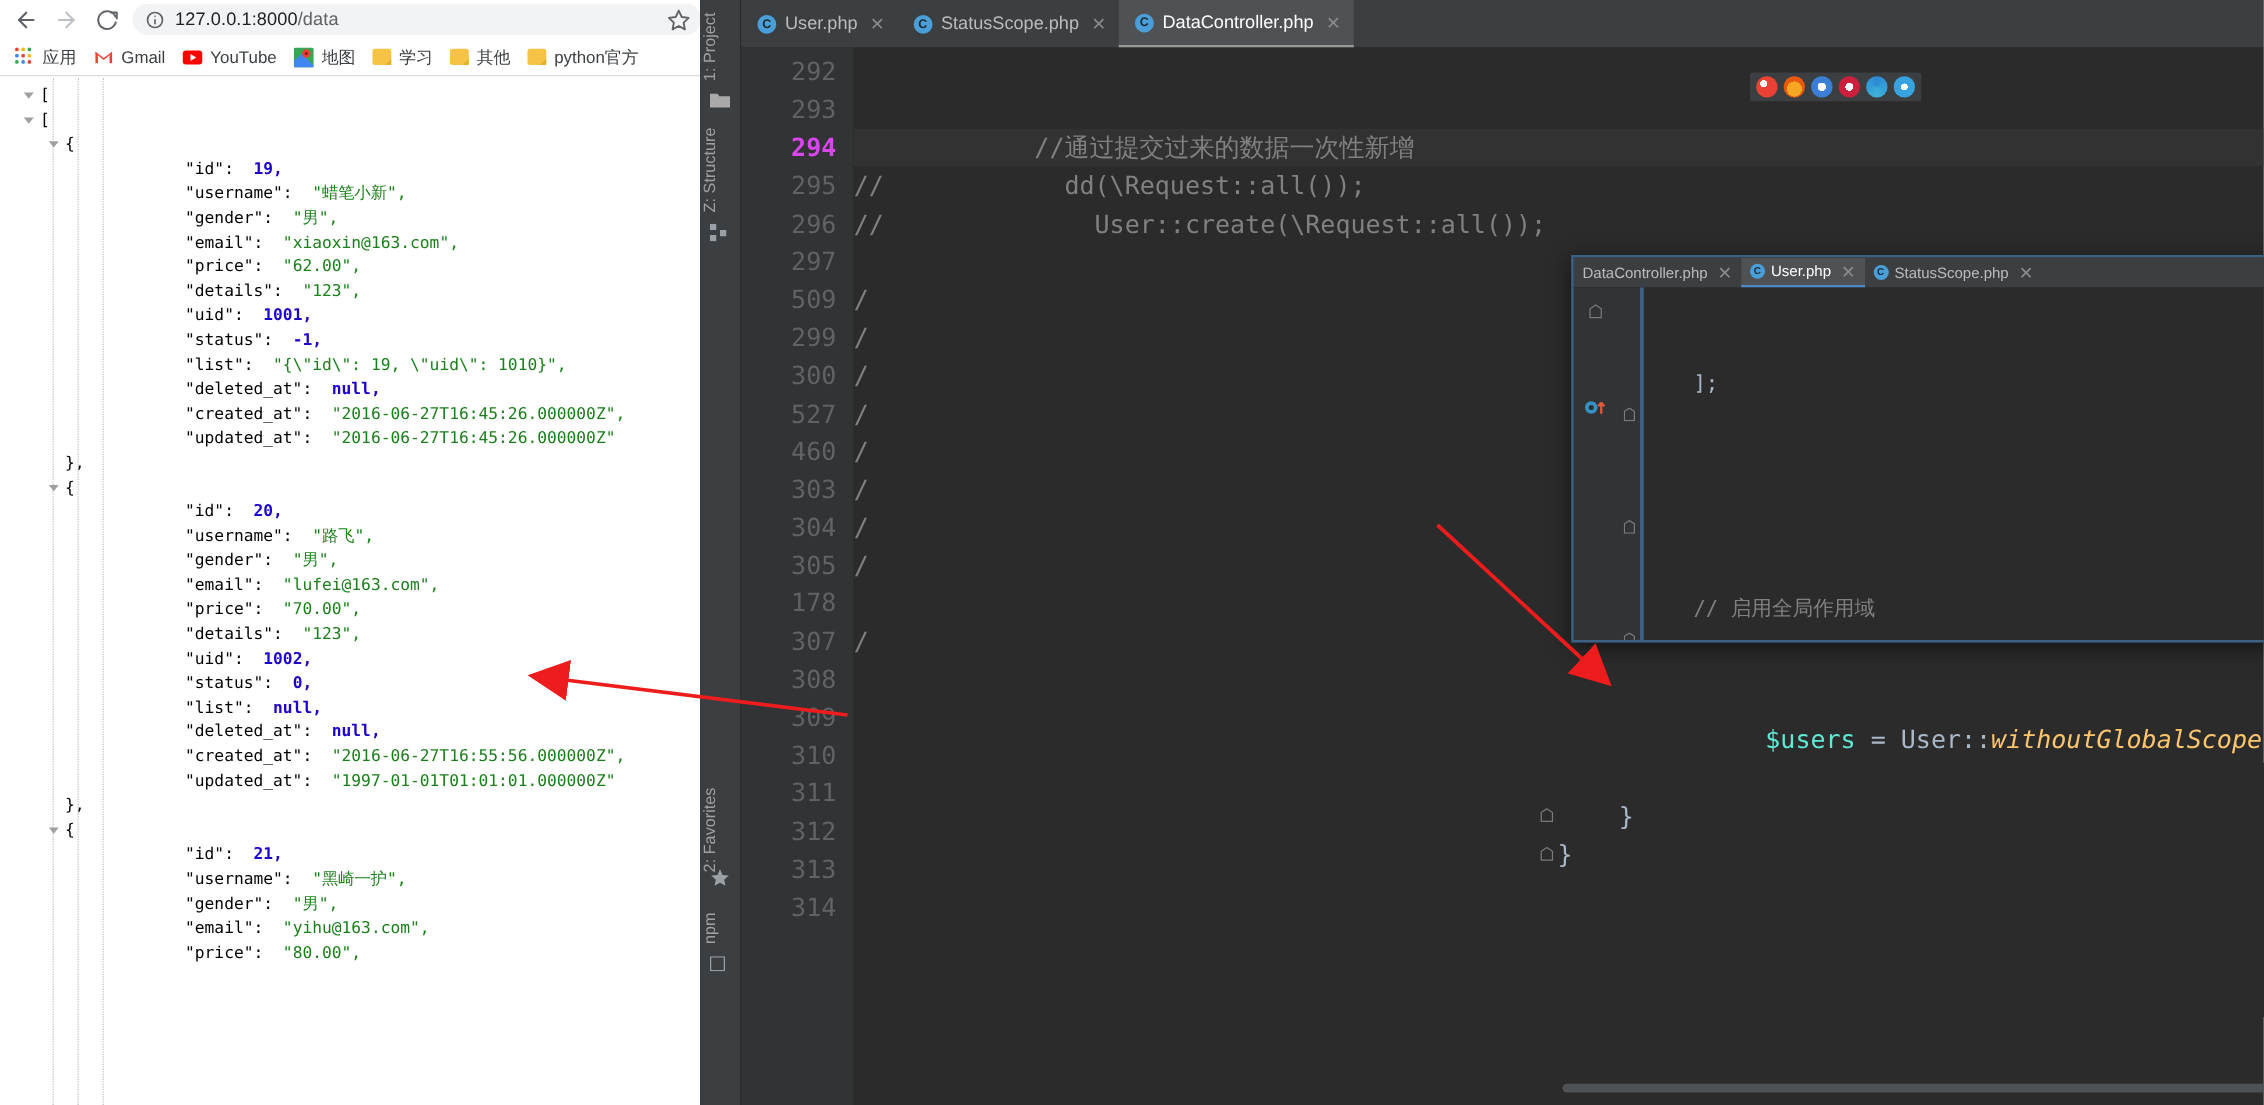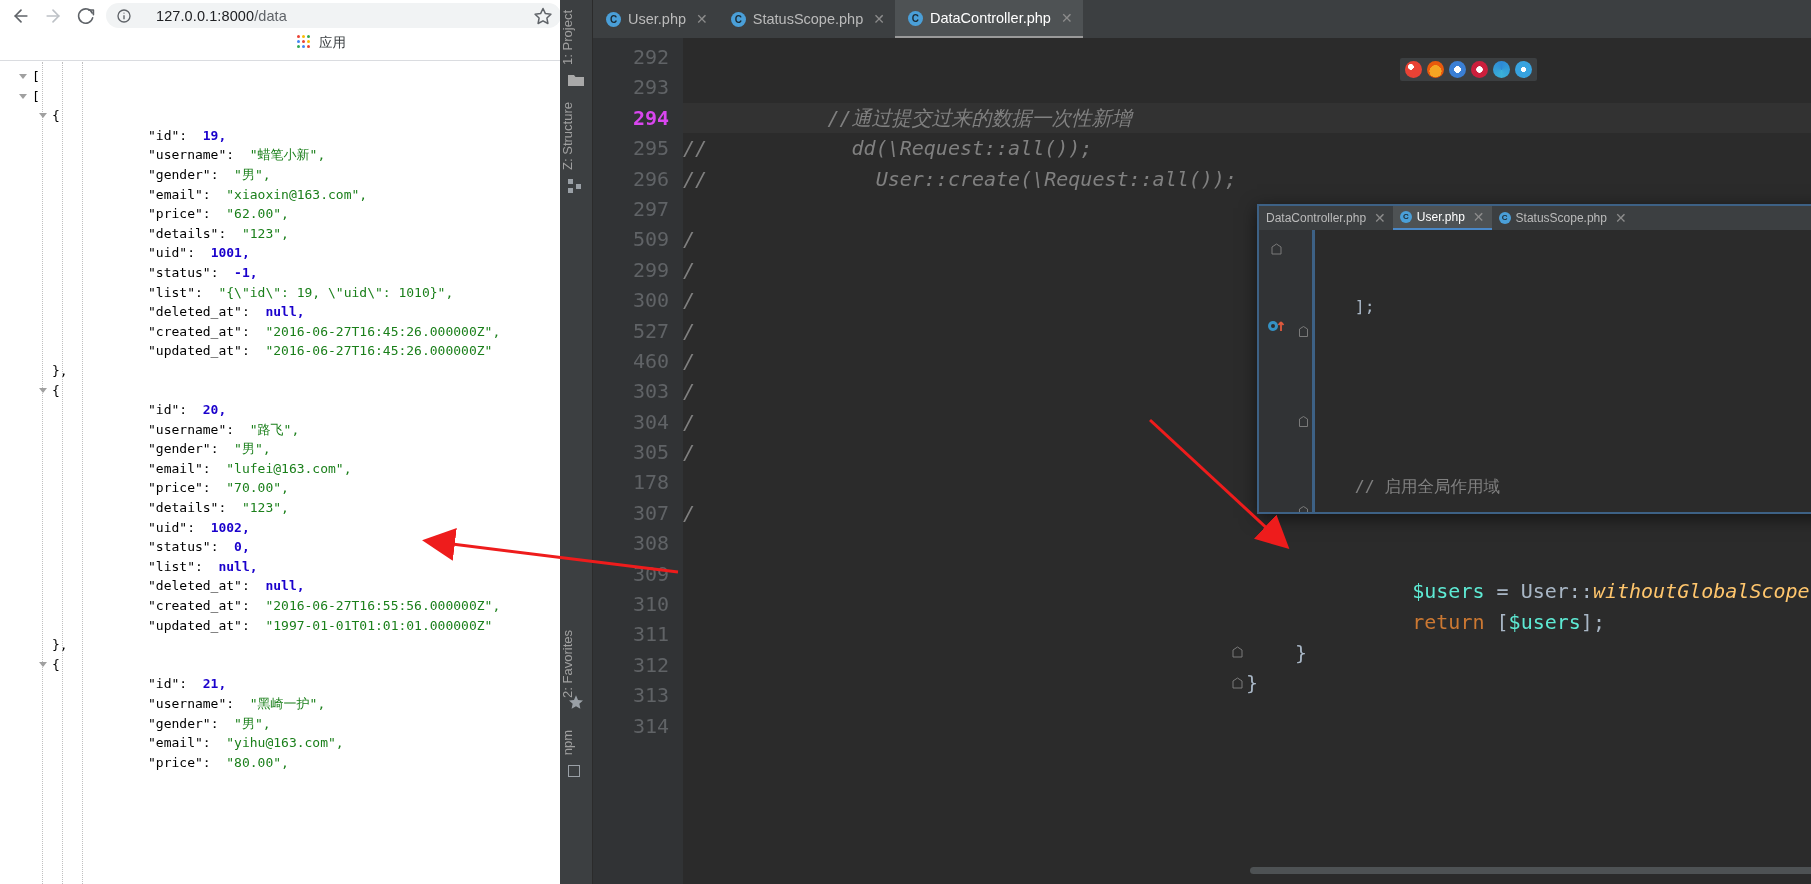--- a/index.html
+++ b/index.html
@@ -43,21 +43,20 @@
     min-width: 0;
   }
   .info-icon { width: 16px; height: 16px; flex: none; color: #5f6368; margin-right: 8px; }
   .omnibox-url {
     font-family: "Liberation Sans", sans-serif;
     font-size: 14.5px;
     color: #202124;
     white-space: nowrap; overflow: hidden; text-overflow: ellipsis;
     flex: 1 1 auto;
     letter-spacing: .1px;
-    margin-left: 16px;
   }
   .omnibox-url .dim { color: #5f6368; }
   .star-icon { width: 20px; height: 20px; color: #5f6368; flex: none; margin-right: 2px; }
   .ext-icons { display: flex; align-items: center; gap: 6px; padding-left: 6px; }
   .ext-adblock {
     width: 20px; height: 20px; border-radius: 50%;
     background: #d91f1f; position: relative; flex: none;
   }
   .ext-adblock::before {
     content:""; position:absolute; left:50%; top:50%;
@@ -83,21 +82,20 @@
   }
   .ext-flag { width: 18px; height: 20px; flex: none; }
 
   .bookmarks-bar {
     height: 30px; width: 645px;
     display: flex; align-items: center;
     padding: 0 6px; gap: 0px;
     background: #ffffff;
     border-bottom: 1px solid #dadce0;
     overflow: hidden;
-    flex-direction: column;
   }
   .bm {
     display: flex; align-items: center; gap: 6px;
     padding: 3px 8px 3px 6px;
     border-radius: 4px; flex: none;
     font-size: 13.5px; color: #3c4043;
     white-space: nowrap;
   }
   .bm-icon { width: 16px; height: 16px; flex: none; display:block; }
   .apps-grid { display: grid; grid-template-columns: repeat(3, 3px); grid-template-rows: repeat(3,3px); gap: 2px; }
@@ -200,21 +198,21 @@
   .ide-gutter .ln.cur { color: #d946ef; font-weight: bold; }
 
   .ide-editor {
     position: absolute; left: 123px; top: 38px; right: 0; bottom: 0;
     background: #2b2b2b;
     font-size: 20px; line-height: 30.4px;
     white-space: pre;
     padding-top: 4px;
     overflow: hidden;
   }
-  .eline { height: 30.4px; padding-left: 0px; font-style: italic; }
+  .eline { height: 30.4px; padding-left: 0px; }
   .eline.hl { background: #323232; }
   .cmt { color: #808080; }
   .kw { color: #cc7832; }
   .fn { color: #ffc66d; }
   .var { color: #5eead4; }
   .cls { color: #a9b7c6; }
   .plain { color: #a9b7c6; }
 
   
   .popup {
@@ -591,23 +589,20 @@
           
           
         </div>
 
       </div>
     </div>
 
     <div style="position:absolute; left:780px; top:546px; font-size:20px; line-height:30.4px; white-space:pre;">
       <span class="var">$users</span><span class="plain"> = </span><span class="cls">User::</span><span class="fn" style="font-style:italic">withoutGlobalScope</span><span class="plain">(</span>
     </div>
-    <div style="position:absolute; left:780px; top:577px; font-size:20px; line-height:30.4px; white-space:pre;">
-      <span class="kw">return</span><span class="plain"> [</span><span class="var">$users</span><span class="plain">];</span>
-    </div>
     <div style="position:absolute; left:735px; top:638px; font-size:20px; line-height:30.4px;">
       <span class="plain">}</span>
     </div>
     <div style="position:absolute; left:686px; top:668px; font-size:20px; line-height:30.4px;">
       <span class="plain">}</span>
     </div>
 
     <div style="position:absolute; left:672px; top:643px;">
       <svg width="11" height="12" viewBox="0 0 11 12" fill="none" stroke="#7a7a7a">
           <path d="M5.5 1 L10 4 L10 11 L1 11 L1 4 Z"></path>

